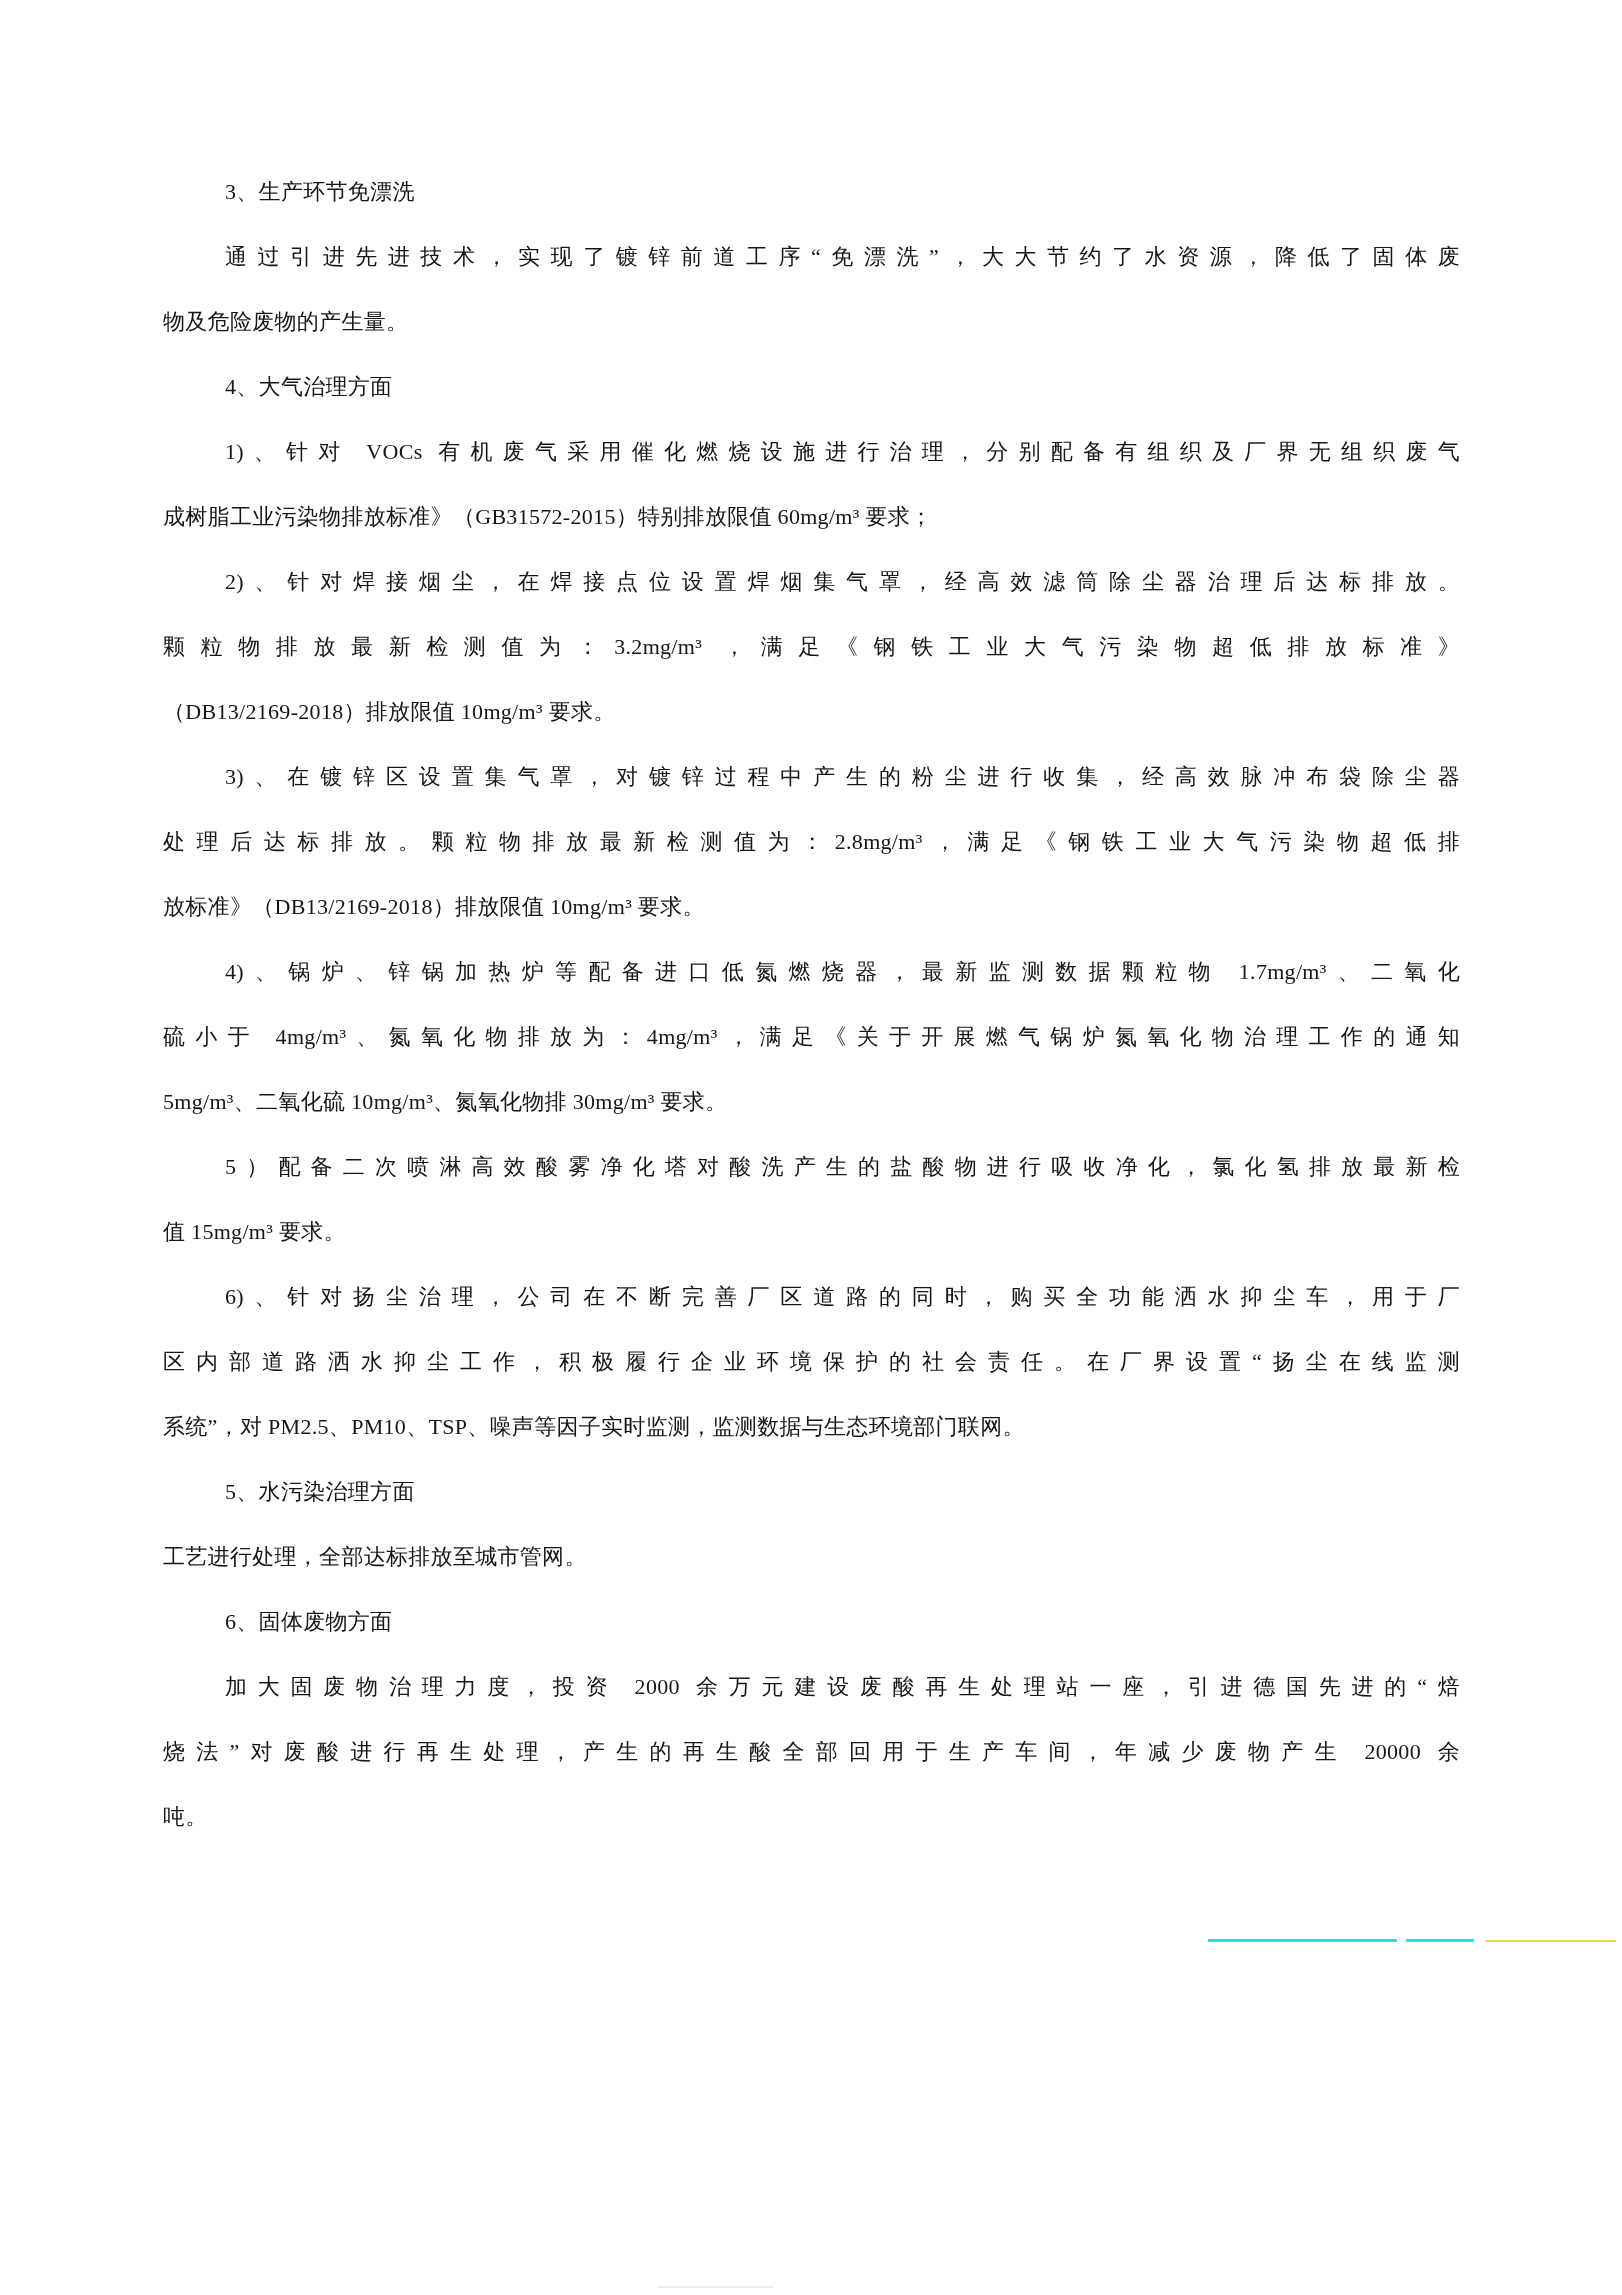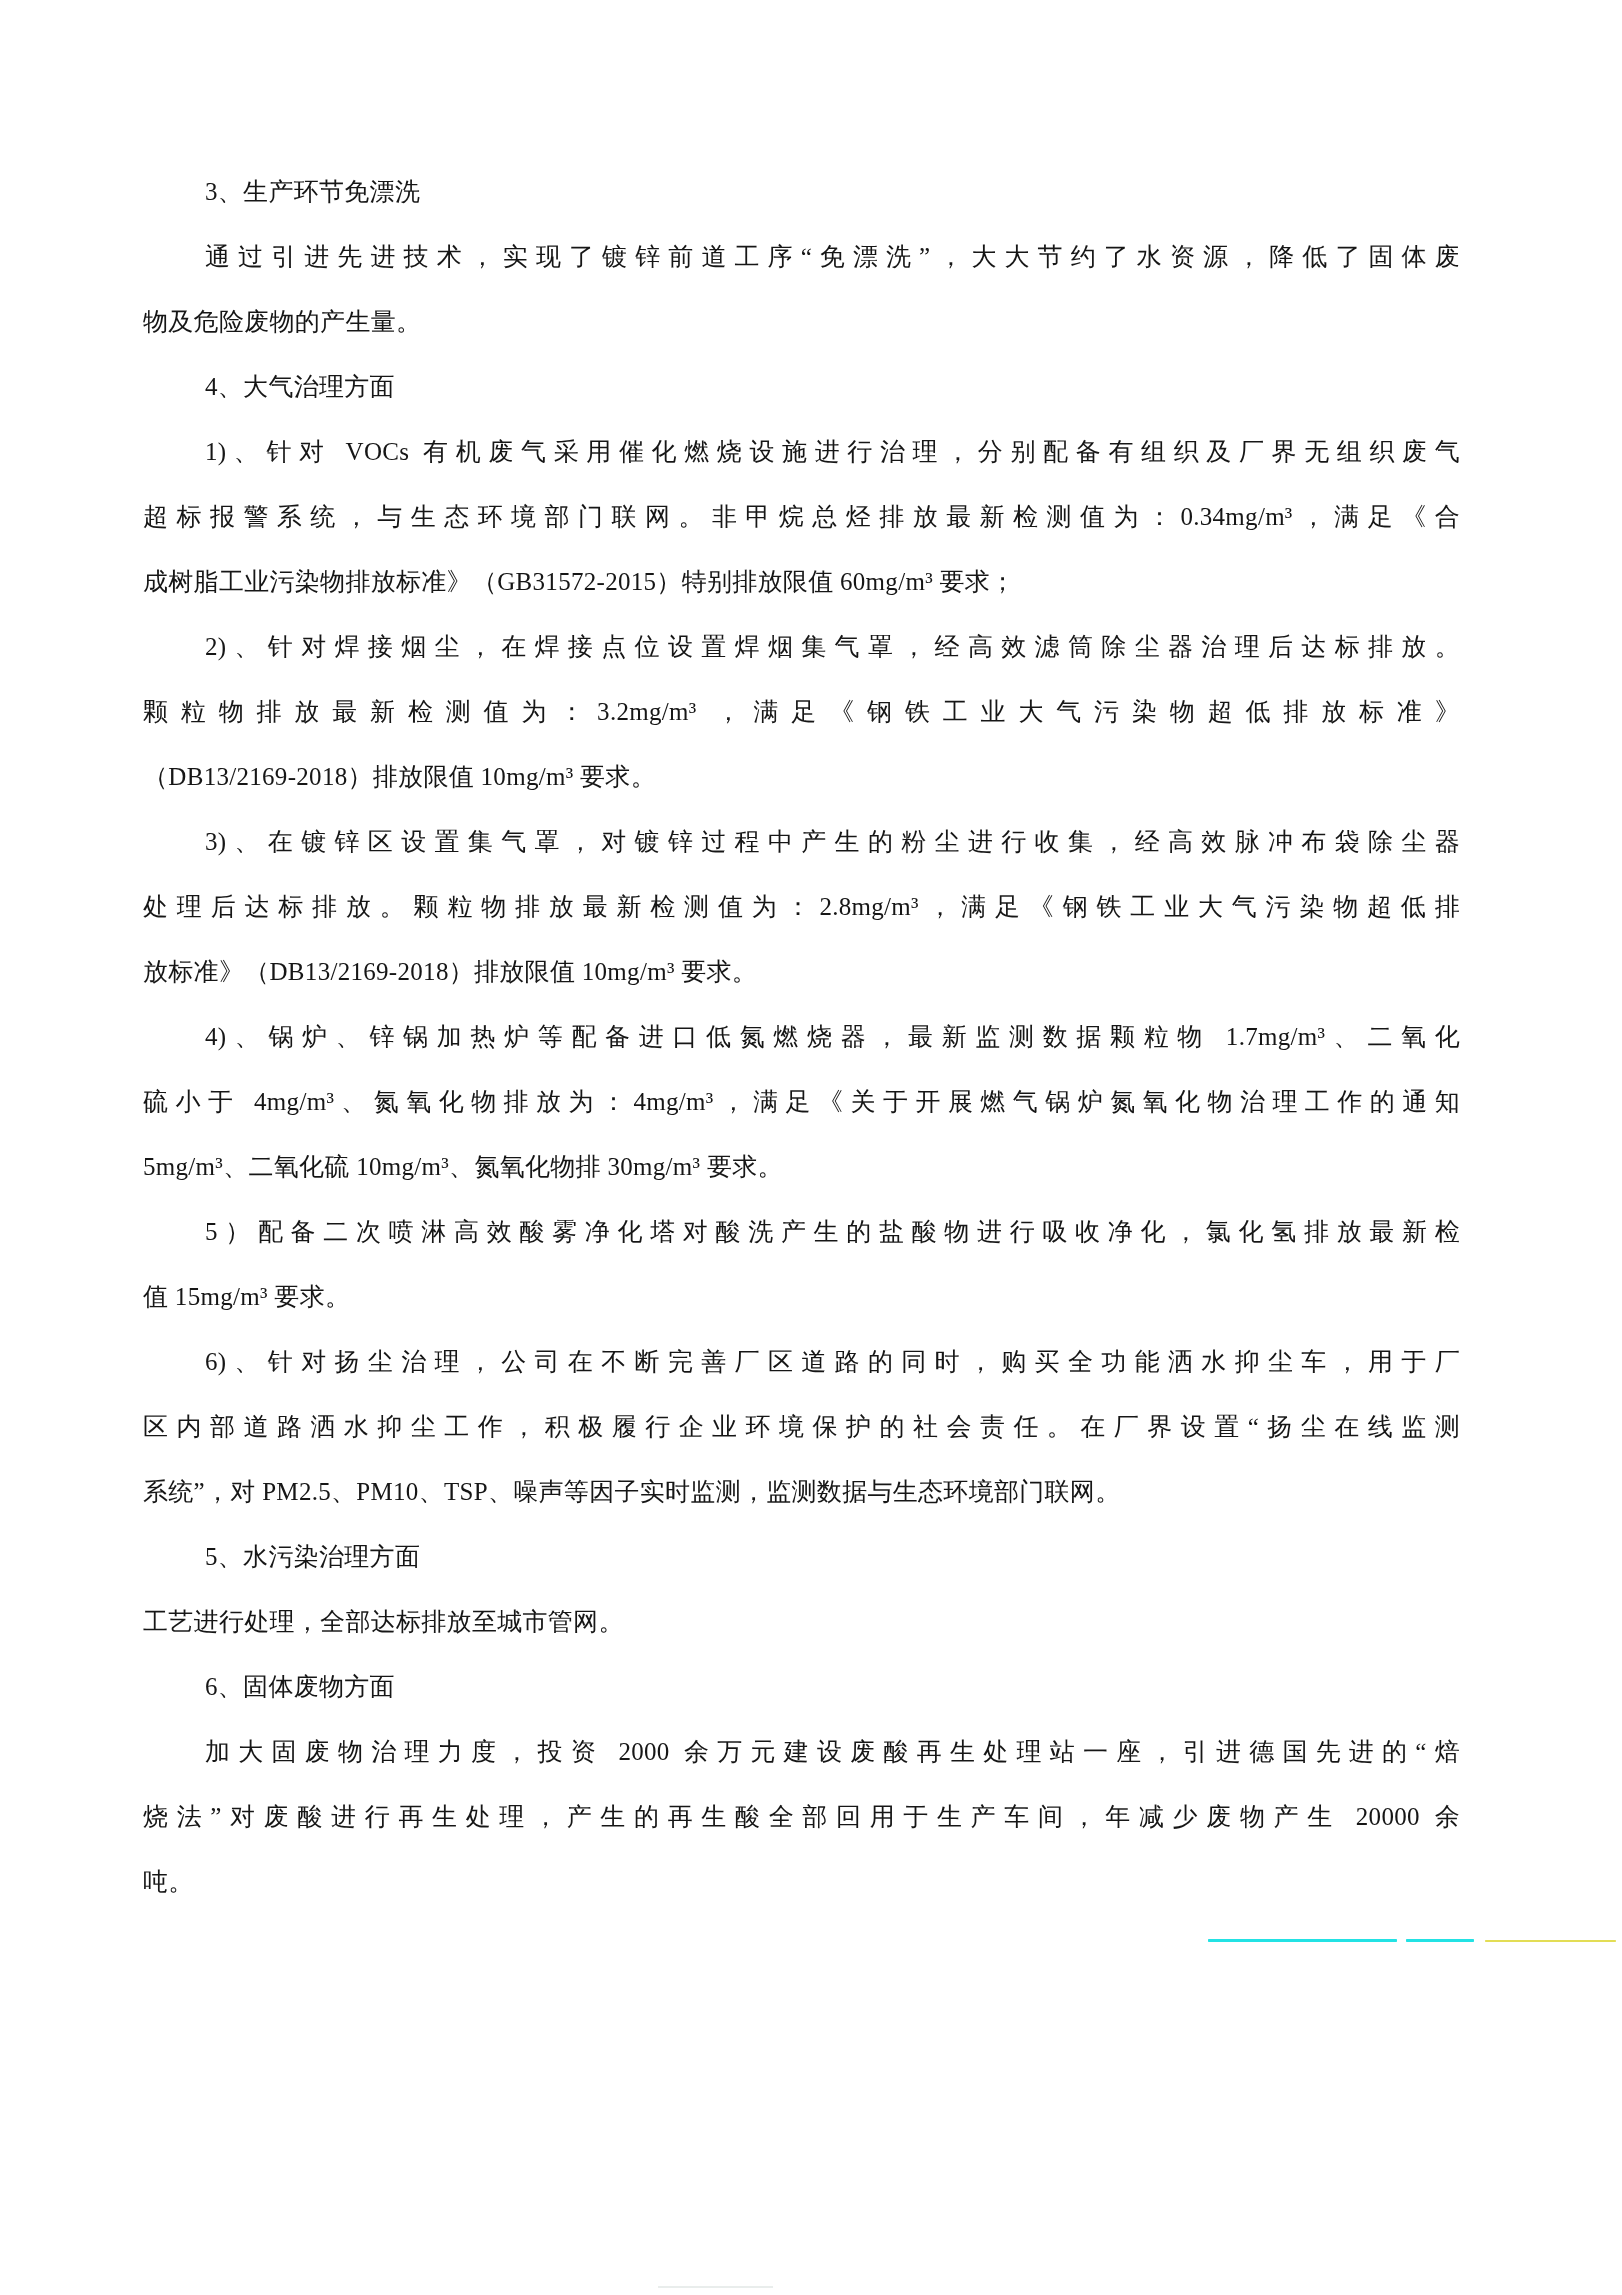--- a/index.html
+++ b/index.html
@@ -11,25 +11,26 @@
     font-family:"Liberation Serif","DejaVu Serif",serif;
     color:#161616;
   }
   .text-block{
     position:absolute;
     left:143px;top:159px;width:1317px;
   }
   .line{
     height:65px;
     line-height:65px;
-    font-size:25px;
+    font-size:22px;
     letter-spacing:0.3px;
     white-space:nowrap;
     overflow:hidden;
     text-align:left;
+    margin-left:20px;
   }
   .line.fill{
     white-space:normal;
     text-align:justify;
     text-align-last:justify;
   }
   .line.indent{
     text-indent:62px;
   }
   .hl{
@@ -45,21 +46,20 @@
 </head>
 <body>
 
 <div class="page">
   <div class="text-block">
       <div class="line indent">3、生产环节免漂洗</div>
       <div class="line indent fill">通过引进先进技术，实现了镀锌前道工序“免漂洗”，大大节约了水资源，降低了固体废</div>
       <div class="line">物及危险废物的产生量。</div>
       <div class="line indent">4、大气治理方面</div>
       <div class="line indent fill">1)、针对 VOCs 有机废气采用催化燃烧设施进行治理，分别配备有组织及厂界无组织废气</div>
-      <div class="line fill">超标报警系统，与生态环境部门联网。非甲烷总烃排放最新检测值为：0.34mg/m³，满足《合</div>
       <div class="line">成树脂工业污染物排放标准》（GB31572-2015）特别排放限值 60mg/m³ 要求；</div>
       <div class="line indent fill">2)、针对焊接烟尘，在焊接点位设置焊烟集气罩，经高效滤筒除尘器治理后达标排放。</div>
       <div class="line fill">颗粒物排放最新检测值为：3.2mg/m³ ，满足《钢铁工业大气污染物超低排放标准》</div>
       <div class="line">（DB13/2169-2018）排放限值 10mg/m³ 要求。</div>
       <div class="line indent fill">3)、在镀锌区设置集气罩，对镀锌过程中产生的粉尘进行收集，经高效脉冲布袋除尘器</div>
       <div class="line fill">处理后达标排放。颗粒物排放最新检测值为：2.8mg/m³，满足《钢铁工业大气污染物超低排</div>
       <div class="line">放标准》（DB13/2169-2018）排放限值 10mg/m³ 要求。</div>
       <div class="line indent fill">4)、锅炉、锌锅加热炉等配备进口低氮燃烧器，最新监测数据颗粒物 1.7mg/m³、二氧化</div>
       <div class="line fill">硫小于 4mg/m³、氮氧化物排放为：4mg/m³，满足《关于开展燃气锅炉氮氧化物治理工作的通知</div>
       <div class="line">5mg/m³、二氧化硫 10mg/m³、氮氧化物排 30mg/m³ 要求。</div>

